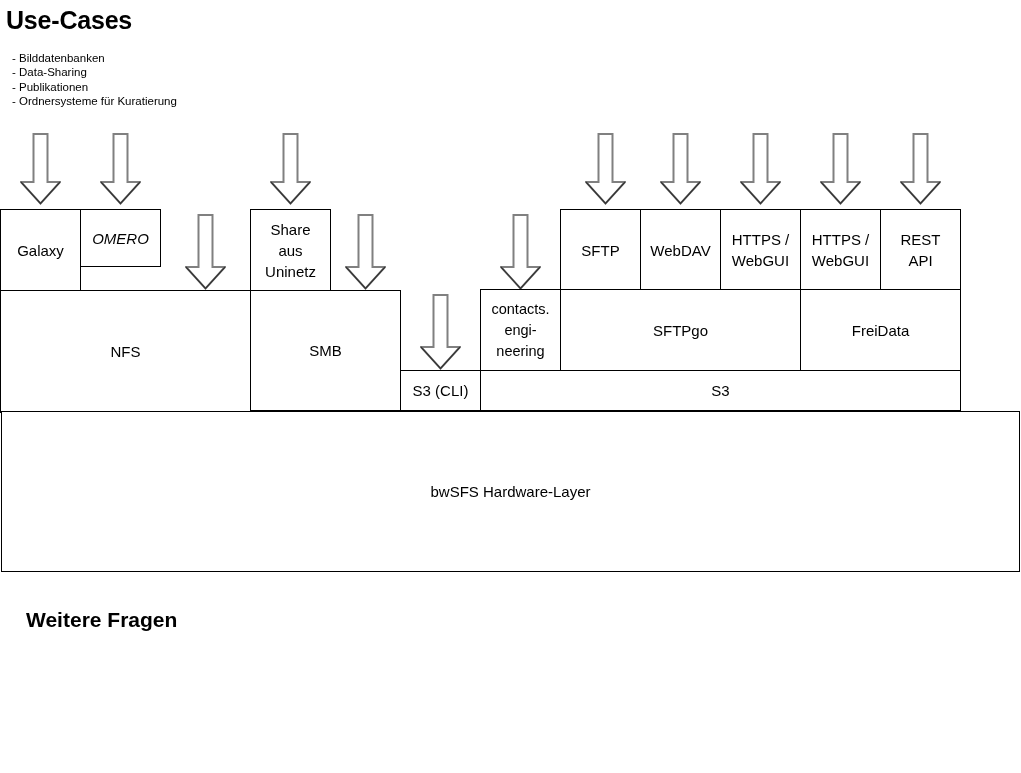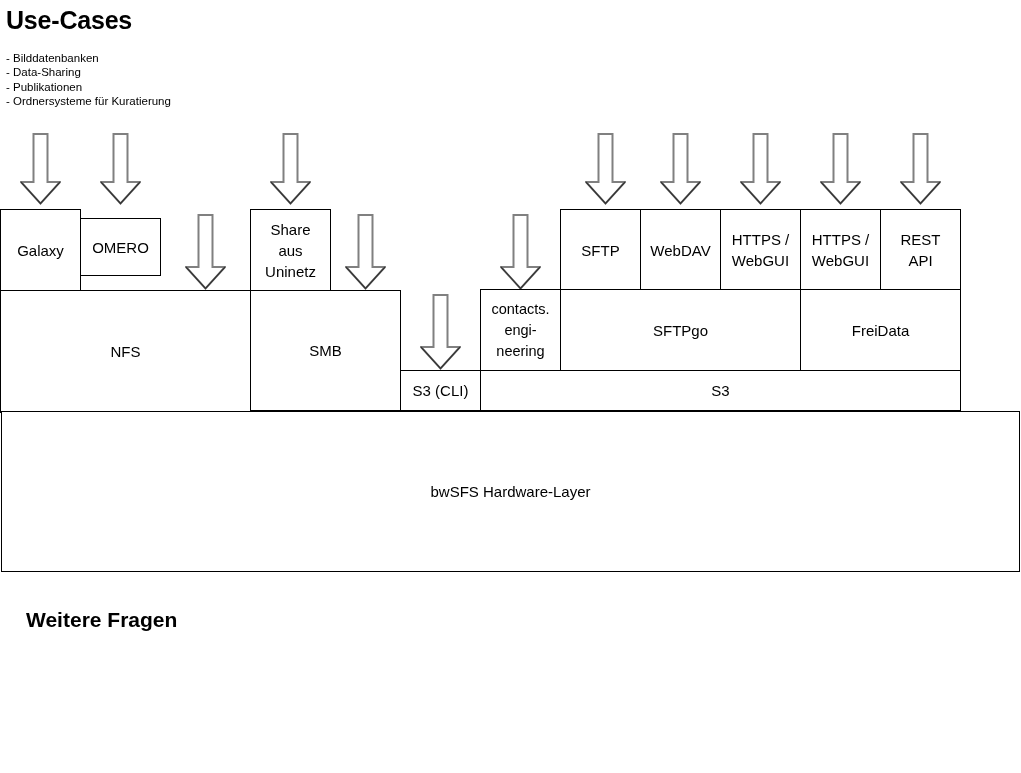--- a/index.html
+++ b/index.html
@@ -19,21 +19,21 @@
 
   
   #title-usecases {
     left: 6px; top: 5px;
     font-size: 25px;
     font-weight: bold;
     letter-spacing: -0.2px;
     line-height: 30px;
   }
   #usecase-list {
-    left: 6px; top: 51px;
+    left: 12px; top: 51px;
     font-size: 11.5px;
     line-height: 14.4px;
   }
   #title-fragen {
     left: 26px; top: 606px;
     font-size: 21px;
     font-weight: bold;
     line-height: 28px;
   }
   #fragen-block {
@@ -147,21 +147,21 @@
 <div class="abs arrow" style="left:420px; top:294px;">
   <svg width="41" height="76" viewBox="0 0 41 76">
     <path d="M13.5 1 L27.5 1 L27.5 53 L40 53 L20.5 74.5 L1 53 L13.5 53 Z" fill="#ffffff" stroke="#808080" stroke-width="2"></path>
     <path d="M1 53 L20.5 74.5 L40 53" fill="none" stroke="#333333" stroke-width="1.2"></path>
   </svg>
 </div>
 
 <div class="abs dbox" style="left:0px; top:209px; width:81px; height:82px;">
   <span>Galaxy</span>
 </div>
-<div class="abs dbox" style="left:80px; top:218px; width:81px; height:58px;">
+<div class="abs dbox" style="left:80px; top:209px; width:81px; height:58px;font-style:italic;">
   <span>OMERO</span>
 </div>
 <div class="abs dbox" style="left:250px; top:209px; width:81px; height:82px;">
   <span class="ml">Share<br>aus<br>Uninetz</span>
 </div>
 <div class="abs dbox small" style="left:480px; top:289px; width:81px; height:82px;">
   <span class="ml">contacts.<br>engi-<br>neering</span>
 </div>
 <div class="abs dbox" style="left:560px; top:209px; width:81px; height:82px;">
   <span>SFTP</span>

